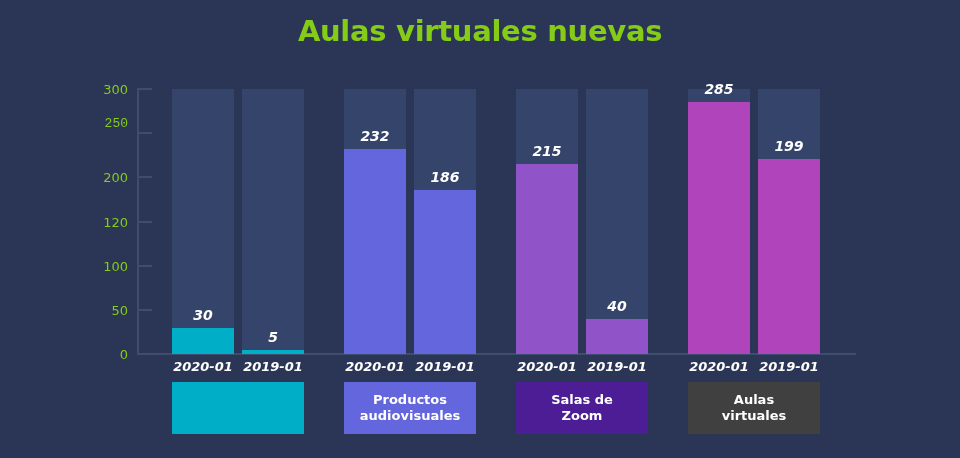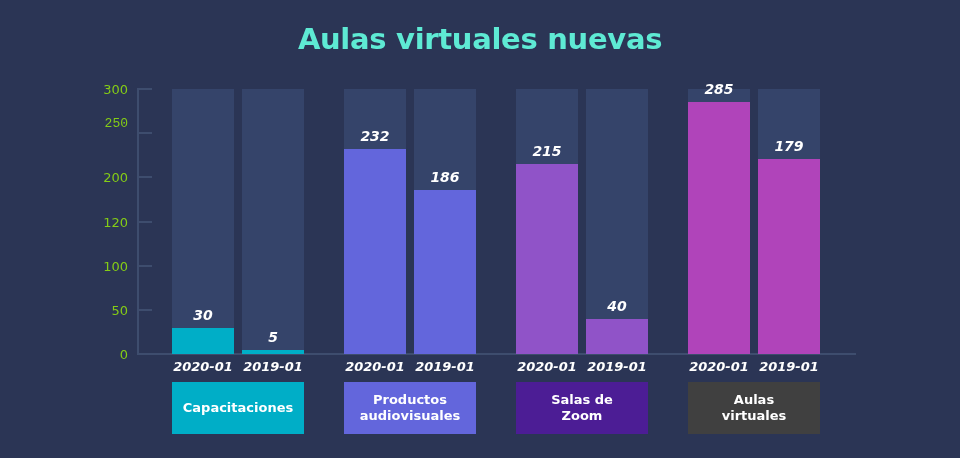--- a/index.html
+++ b/index.html
@@ -17,24 +17,24 @@
     position: relative;
     width: 960px;
     height: 458px;
     background: #2b3555;
   }
 
   
   #chart-title {
     position: absolute;
     left: 0;
-    top: 22px;
+    top: 14px;
     width: 960px;
     text-align: center;
-    color: #5eead4;
+    color: #84cc16;
     font-size: 29px;
     font-weight: bold;
     letter-spacing: -0.3px;
   }
 
   
   #y-axis-line {
     position: absolute;
     left: 137px;
     top: 88px;
@@ -210,38 +210,37 @@
       </div>
       <div class="bar-group" style="left: 688px; width: 132px;">
         <div class="bar-slot" style="left: 0px;">
           <div class="bar-track"></div>
           <div class="bar-fill" style="height: 251.75px; background: rgb(176, 68, 186);"></div>
           <div class="bar-value" style="bottom: 256.75px;">285</div>
         </div>
         <div class="bar-slot" style="left: 70px;">
           <div class="bar-track"></div>
           <div class="bar-fill" style="height: 195.217px; background: rgb(176, 68, 186);"></div>
-          <div class="bar-value" style="bottom: 200.217px;">179</div>
+          <div class="bar-value" style="bottom: 200.217px;">199</div>
         </div>
       </div>
     </div>
   <div id="periods-layer">
       <div class="period-label" style="left: 172px;">2020-01</div>
       <div class="period-label" style="left: 242px;">2019-01</div>
       <div class="period-label" style="left: 344px;">2020-01</div>
       <div class="period-label" style="left: 414px;">2019-01</div>
       <div class="period-label" style="left: 516px;">2020-01</div>
       <div class="period-label" style="left: 586px;">2019-01</div>
       <div class="period-label" style="left: 688px;">2020-01</div>
       <div class="period-label" style="left: 758px;">2019-01</div>
     </div>
   <div id="categories-layer">
       <div class="cat-box" style="left: 172px; width: 132px; background: rgb(0, 174, 199);">
         <div>
-          <div>Capacitaciones</div>
         </div>
       </div>
       <div class="cat-box" style="left: 344px; width: 132px; background: rgb(99, 102, 220);">
         <div>
           <div>Productos</div>
           <div>audiovisuales</div>
         </div>
       </div>
       <div class="cat-box" style="left: 516px; width: 132px; background: #4c1d95;">
         <div>

